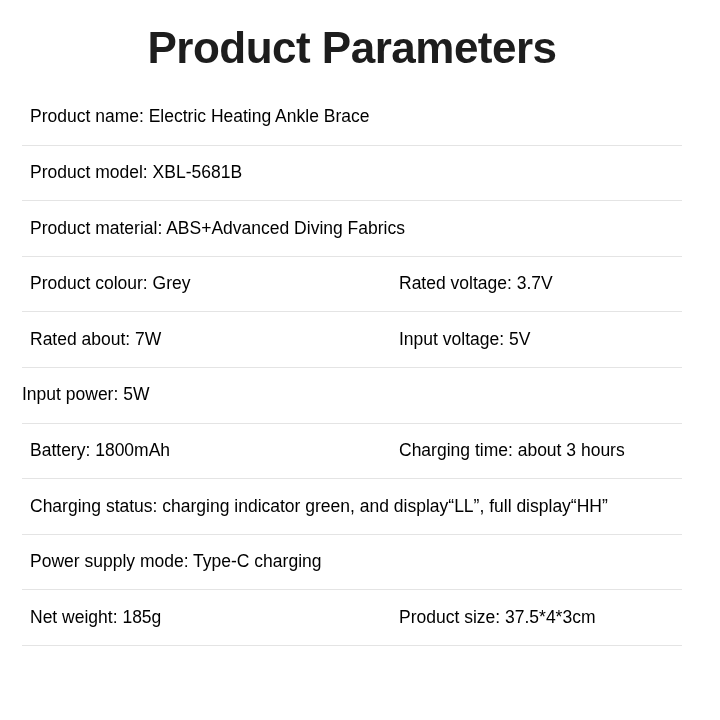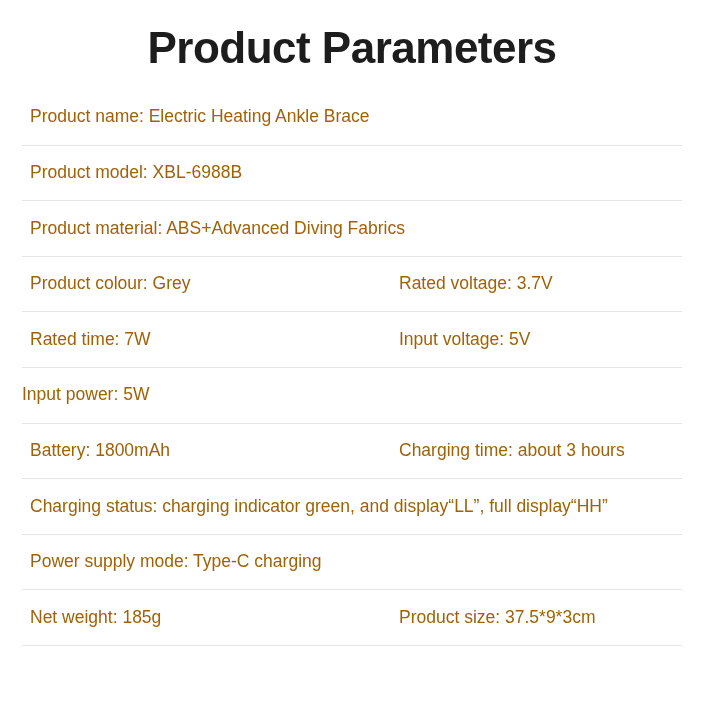--- a/index.html
+++ b/index.html
@@ -51,21 +51,21 @@
     padding-left: 8px;
     box-sizing: border-box;
   }
   .cell-right {
     flex: 1 1 auto;
     box-sizing: border-box;
   }
   .cell-text {
     font-size: 17.5px;
     line-height: 1.25;
-    color: #a16207;
+    color: #000000;
     white-space: nowrap;
     font-family: "Liberation Sans", sans-serif;
   }
 </style>
 </head>
 <body>
 
 <div class="sheet">
 
   <h1 class="page-title">Product Parameters</h1>
@@ -73,42 +73,42 @@
   <div class="param-table">
 
     <div class="param-row full">
       <div class="cell-left">
         <span class="cell-text">Product name: Electric Heating Ankle Brace</span>
       </div>
     </div>
 
     <div class="param-row full">
       <div class="cell-left">
-        <span class="cell-text">Product model: XBL-6988B</span>
+        <span class="cell-text">Product model: XBL-5681B</span>
       </div>
     </div>
 
     <div class="param-row full">
       <div class="cell-left">
         <span class="cell-text">Product material: ABS+Advanced Diving Fabrics</span>
       </div>
     </div>
 
     <div class="param-row">
       <div class="cell-left">
         <span class="cell-text">Product colour: Grey</span>
       </div>
       <div class="cell-right">
         <span class="cell-text">Rated voltage: 3.7V</span>
       </div>
     </div>
 
     <div class="param-row">
       <div class="cell-left">
-        <span class="cell-text">Rated time: 7W</span>
+        <span class="cell-text">Rated about: 7W</span>
       </div>
       <div class="cell-right">
         <span class="cell-text">Input voltage: 5V</span>
       </div>
     </div>
 
     <div class="param-row">
       <div class="cell-right">
         <span class="cell-text">Input power: 5W</span>
       </div>
@@ -134,18 +134,18 @@
       <div class="cell-left">
         <span class="cell-text">Power supply mode: Type-C charging</span>
       </div>
     </div>
 
     <div class="param-row">
       <div class="cell-left">
         <span class="cell-text">Net weight: 185g</span>
       </div>
       <div class="cell-right">
-        <span class="cell-text">Product size: 37.5*9*3cm</span>
+        <span class="cell-text">Product size: 37.5*4*3cm</span>
       </div>
     </div>
 
   </div>
 </div>
 
 </body></html>

